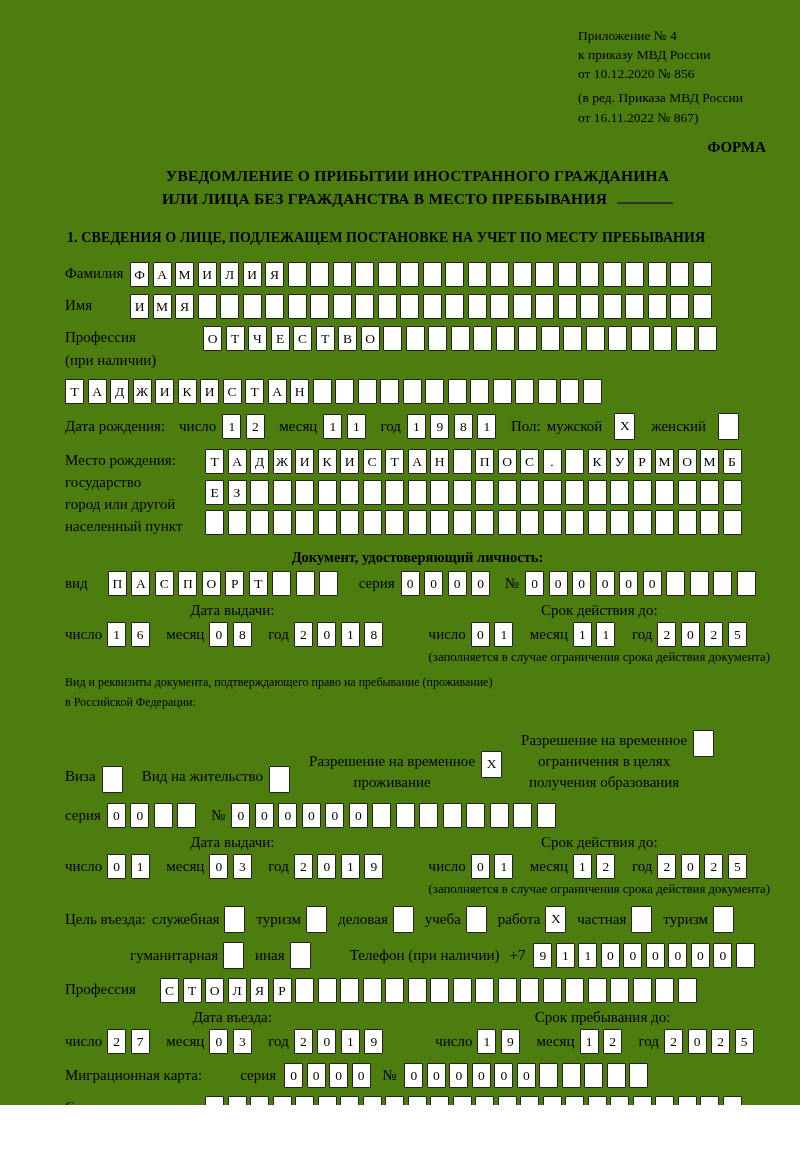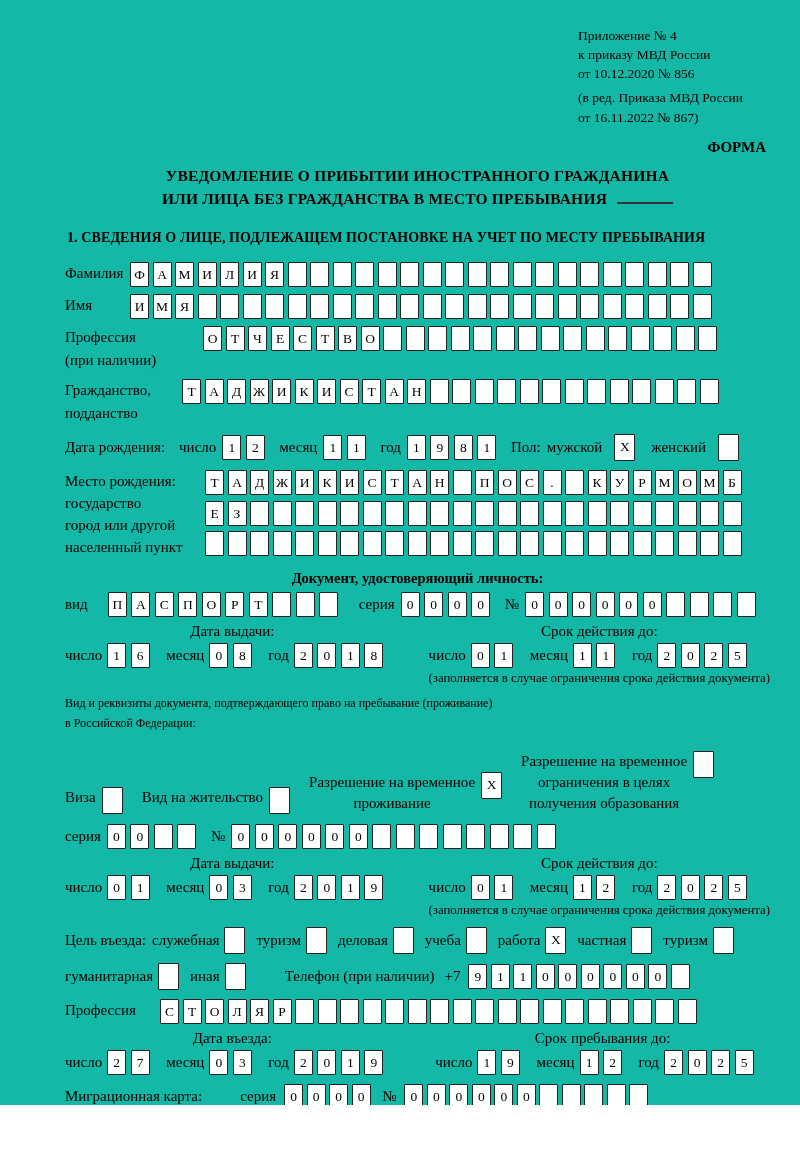--- a/index.html
+++ b/index.html
@@ -1,18 +1,18 @@
 <!DOCTYPE html>
 <html><head>
 <meta charset="utf-8">
 <style>
   html,body{margin:0;padding:0;background:#ffffff;}
   .page{
     width:800px;height:1105px;box-sizing:border-box;position:relative;
-    background:#14b8a6;color:#000;
+    background:#4d7c0f;color:#000;
     font-family:"Liberation Serif","DejaVu Serif",serif;
     padding:26px 30px 8px 65px;overflow:hidden;
   }
   
   .appendix{margin-left:auto;width:192px;font-size:13.5px;line-height:1.42;}
   .appendix .gap{height:5px;}
   .form-label{width:192px;margin-left:auto;text-align:right;font-weight:bold;font-size:15px;margin-top:12px;padding-right:4px;}
   
   .title{ text-align:center;font-weight:bold;font-size:15.5px;line-height:1.5;margin-top:8px;letter-spacing:.2px;}
   .title-underline{display:inline-block;width:56px;border-bottom:2px solid #333;height:14px;margin-left:10px;}
@@ -101,24 +101,20 @@
 
   <div class="frow">
     <div class="flabel w138">
       <span>Профессия</span>
       <span class="l2">(при наличии)</span>
     </div>
     <div class="boxes"><span class="cell">О</span><span class="cell">Т</span><span class="cell">Ч</span><span class="cell">Е</span><span class="cell">С</span><span class="cell">Т</span><span class="cell">В</span><span class="cell">О</span><span class="cell"></span><span class="cell"></span><span class="cell"></span><span class="cell"></span><span class="cell"></span><span class="cell"></span><span class="cell"></span><span class="cell"></span><span class="cell"></span><span class="cell"></span><span class="cell"></span><span class="cell"></span><span class="cell"></span><span class="cell"></span><span class="cell"></span></div>
   </div>
 
   <div class="frow">
-    <div class="flabel w117">
-      <span>Гражданство,</span>
-      <span class="l2">подданство</span>
-    </div>
     <div class="boxes"><span class="cell">Т</span><span class="cell">А</span><span class="cell">Д</span><span class="cell">Ж</span><span class="cell">И</span><span class="cell">К</span><span class="cell">И</span><span class="cell">С</span><span class="cell">Т</span><span class="cell">А</span><span class="cell">Н</span><span class="cell"></span><span class="cell"></span><span class="cell"></span><span class="cell"></span><span class="cell"></span><span class="cell"></span><span class="cell"></span><span class="cell"></span><span class="cell"></span><span class="cell"></span><span class="cell"></span><span class="cell"></span><span class="cell"></span></div>
   </div>
 
   <div class="inline-row">
     <span class="lbl" style="margin-right:14px;">Дата рождения:</span>
     <span class="lbl">число</span>
     <span class="boxes"><span class="cell">1</span><span class="cell">2</span></span>
     <span class="lbl">месяц</span>
     <span class="boxes"><span class="cell">1</span><span class="cell">1</span></span>
     <span class="lbl">год</span>
@@ -268,21 +264,21 @@
     <span class="opt">
       <span>частная</span>
       <span class="cell checkbox"></span>
     </span>
     <span class="opt">
       <span>туризм</span>
       <span class="cell checkbox"></span>
     </span>
   </div>
 
-  <div class="purpose-row" style="">
+  <div class="purpose-row" style="margin-left:65px;">
     <span class="opt">
       <span>гуманитарная</span>
       <span class="cell checkbox"></span>
     </span>
     <span class="opt">
       <span>иная</span>
       <span class="cell checkbox"></span>
     </span>
     <span class="phone-part">
       <span>Телефон (при наличии)</span>

